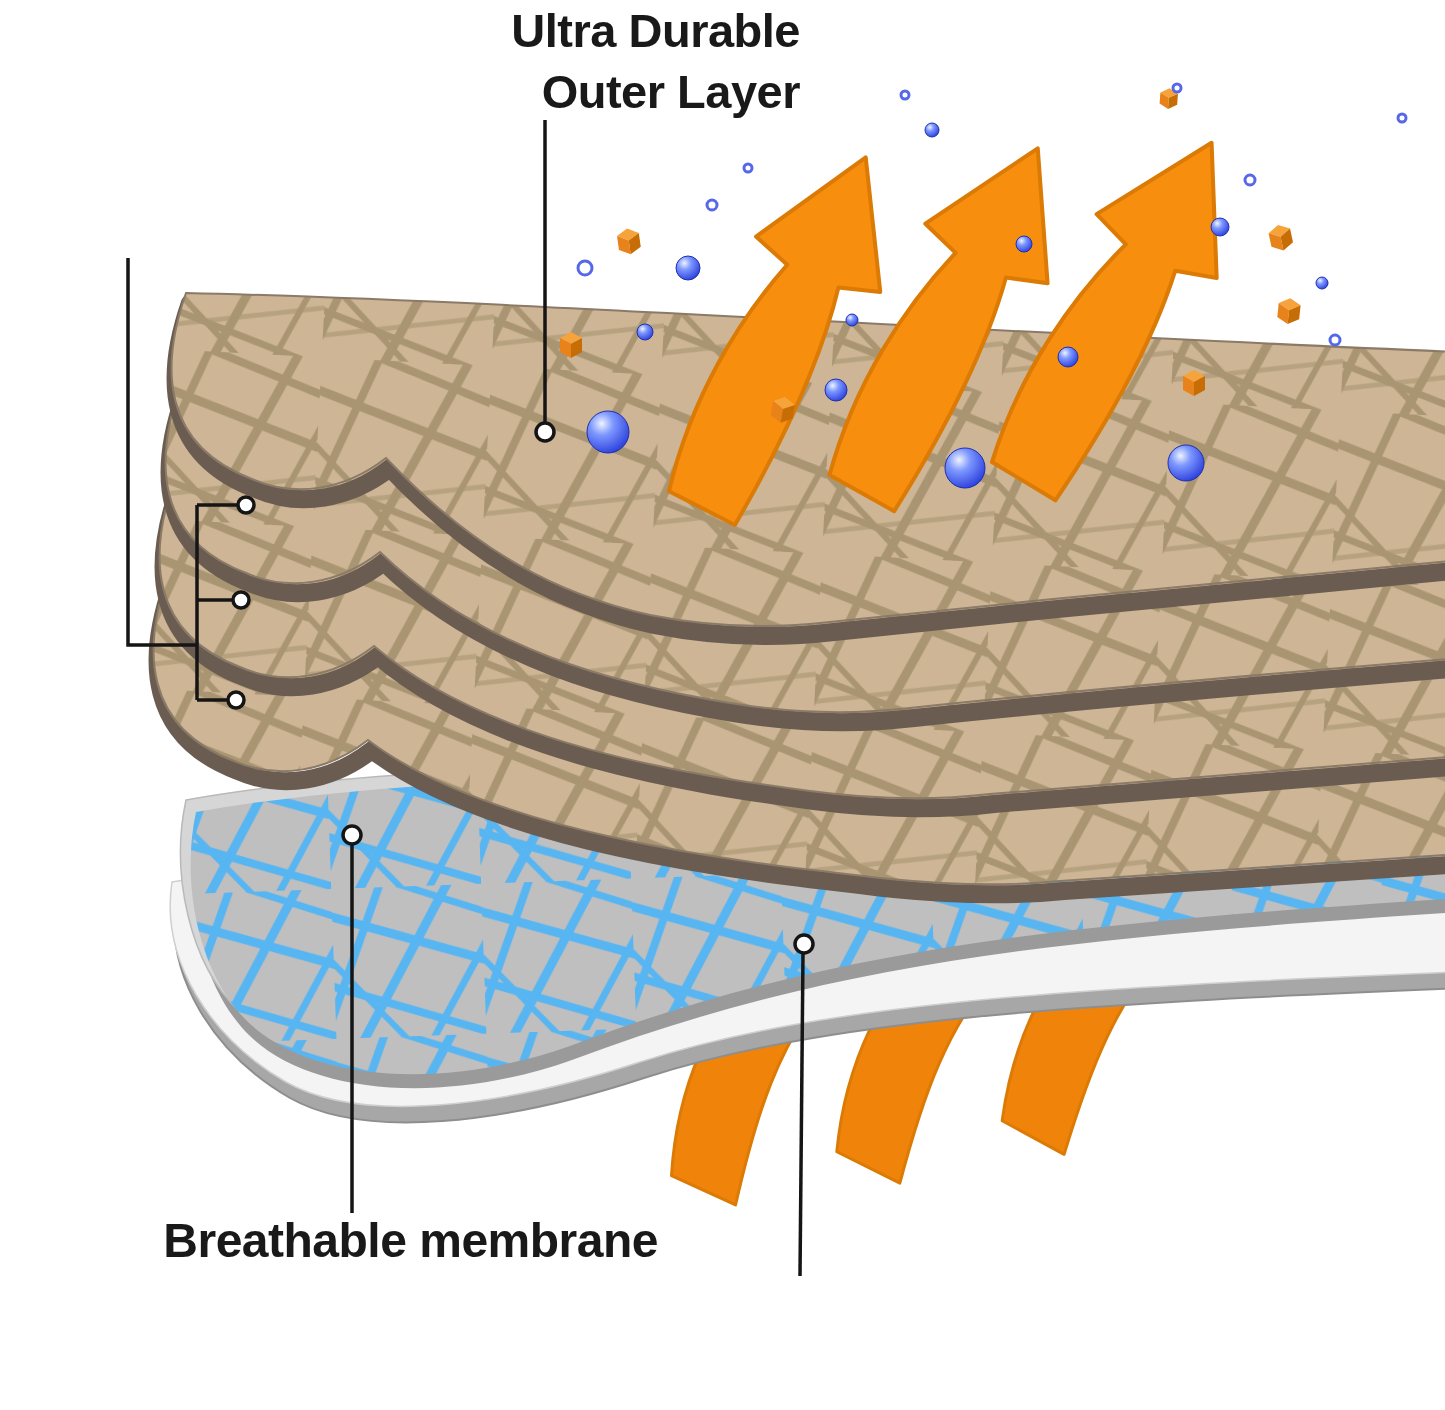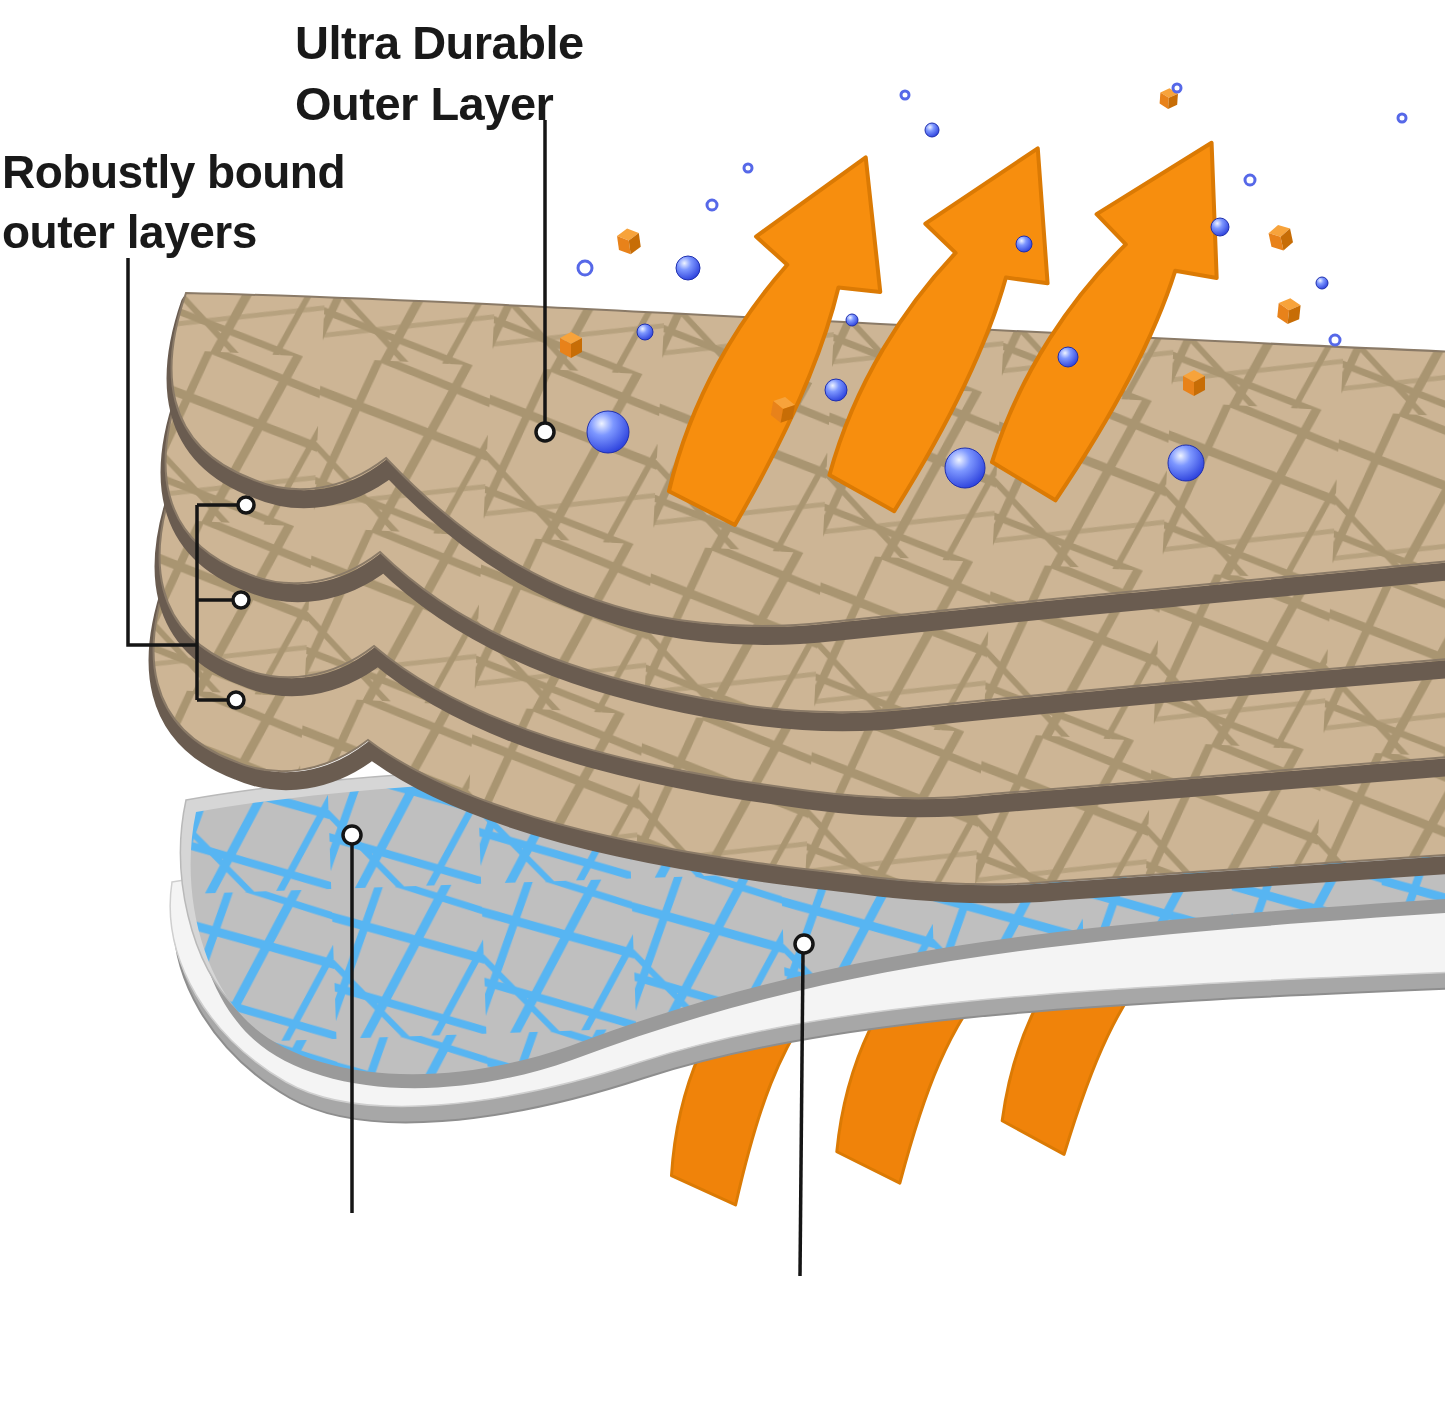--- a/index.html
+++ b/index.html
@@ -8,25 +8,24 @@
     width:1445px;height:1410px;
     background:#ffffff;
     overflow:hidden;
     font-family:"Liberation Sans", sans-serif;
   }
   .art{position:absolute;left:0;top:0;}
   .label{
     position:absolute;
     color:#191919;
     font-weight:bold;
-    text-align:left;
+    text-align:right;
     white-space:pre-line;
     line-height:1.3;
     letter-spacing:-0.5px;
-    margin-top:12px;
   }
   .label-outer{left:295px;top:0px;width:505px;font-size:47px;}
   .label-bound{left:2px;top:131px;width:408px;font-size:46px;}
   .label-membrane{left:58px;top:1210px;width:600px;font-size:48px;}
   .label-inner{left:567px;top:1278px;width:500px;font-size:48px;}
 </style>
 </head>
 <body>
 
 <div class="canvas">
@@ -175,16 +174,15 @@
     <circle cx="246" cy="505" r="8"></circle>
     <circle cx="241" cy="600" r="8"></circle>
     <circle cx="236" cy="700" r="8"></circle>
     <circle cx="352" cy="835" r="9"></circle>
     <circle cx="804" cy="944" r="9"></circle>
   </g>
 </svg>
 
 <div class="label label-outer">Ultra Durable
 Outer Layer</div>
-<div class="label label-bound">Robustly bound
-outer layers</div>
+<div class="label label-membrane">Breathable membrane</div>
 
 </div>
 
 </body></html>

